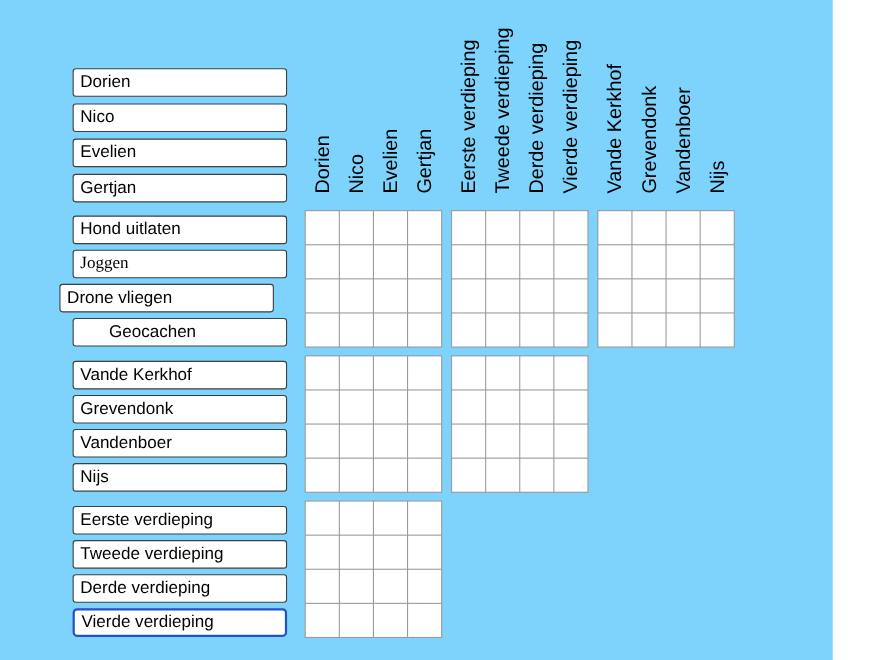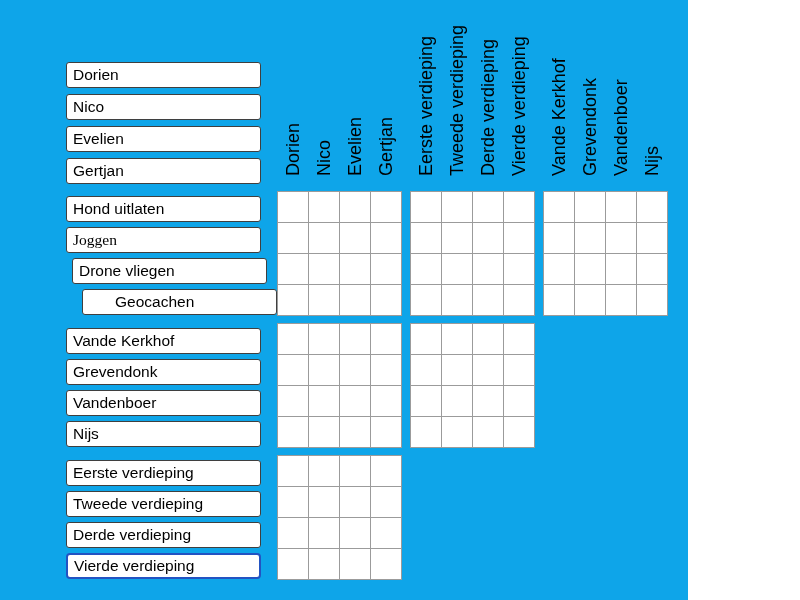--- a/index.html
+++ b/index.html
@@ -7,23 +7,23 @@
     padding: 0;
     background: #ffffff;
     width: 800px;
     height: 600px;
     overflow: hidden;
     font-family: "Liberation Sans", sans-serif;
     color: #000;
   }
   .page {
     position: relative;
-    width: 688px;
+    width: 757px;
     height: 600px;
-    background: #0ea5e9;
+    background: #7dd3fc;
   }
   .label-box {
     position: absolute;
     box-sizing: border-box;
     width: 195px;
     height: 26px;
     background: #fff;
     border: 1.5px solid var(--box-border, #3f3f3f);
     border-radius: 3px;
     display: flex;
@@ -83,24 +83,24 @@
       </div>
       <div class="label-box" style="left: 66px; top: 158px;">
         <span class="label-text">Gertjan</span>
       </div>
       <div class="label-box" style="left: 66px; top: 196px; text-align: right;">
         <span class="label-text">Hond uitlaten</span>
       </div>
       <div class="label-box" style="left: 66px; top: 227px; font-family: Liberation Serif, serif;">
         <span class="label-text">Joggen</span>
       </div>
-      <div class="label-box" style="left: 72px; top: 258px;">
+      <div class="label-box" style="left: 54px; top: 258px;">
         <span class="label-text">Drone vliegen</span>
       </div>
-      <div class="label-box" style="left: 82px; top: 289px; padding-left: 32px;">
+      <div class="label-box" style="left: 66px; top: 289px; padding-left: 32px;">
         <span class="label-text">Geocachen</span>
       </div>
       <div class="label-box" style="left: 66px; top: 328px;">
         <span class="label-text">Vande Kerkhof</span>
       </div>
       <div class="label-box" style="left: 66px; top: 359px;">
         <span class="label-text">Grevendonk</span>
       </div>
       <div class="label-box" style="left: 66px; top: 390px;">
         <span class="label-text">Vandenboer</span>

